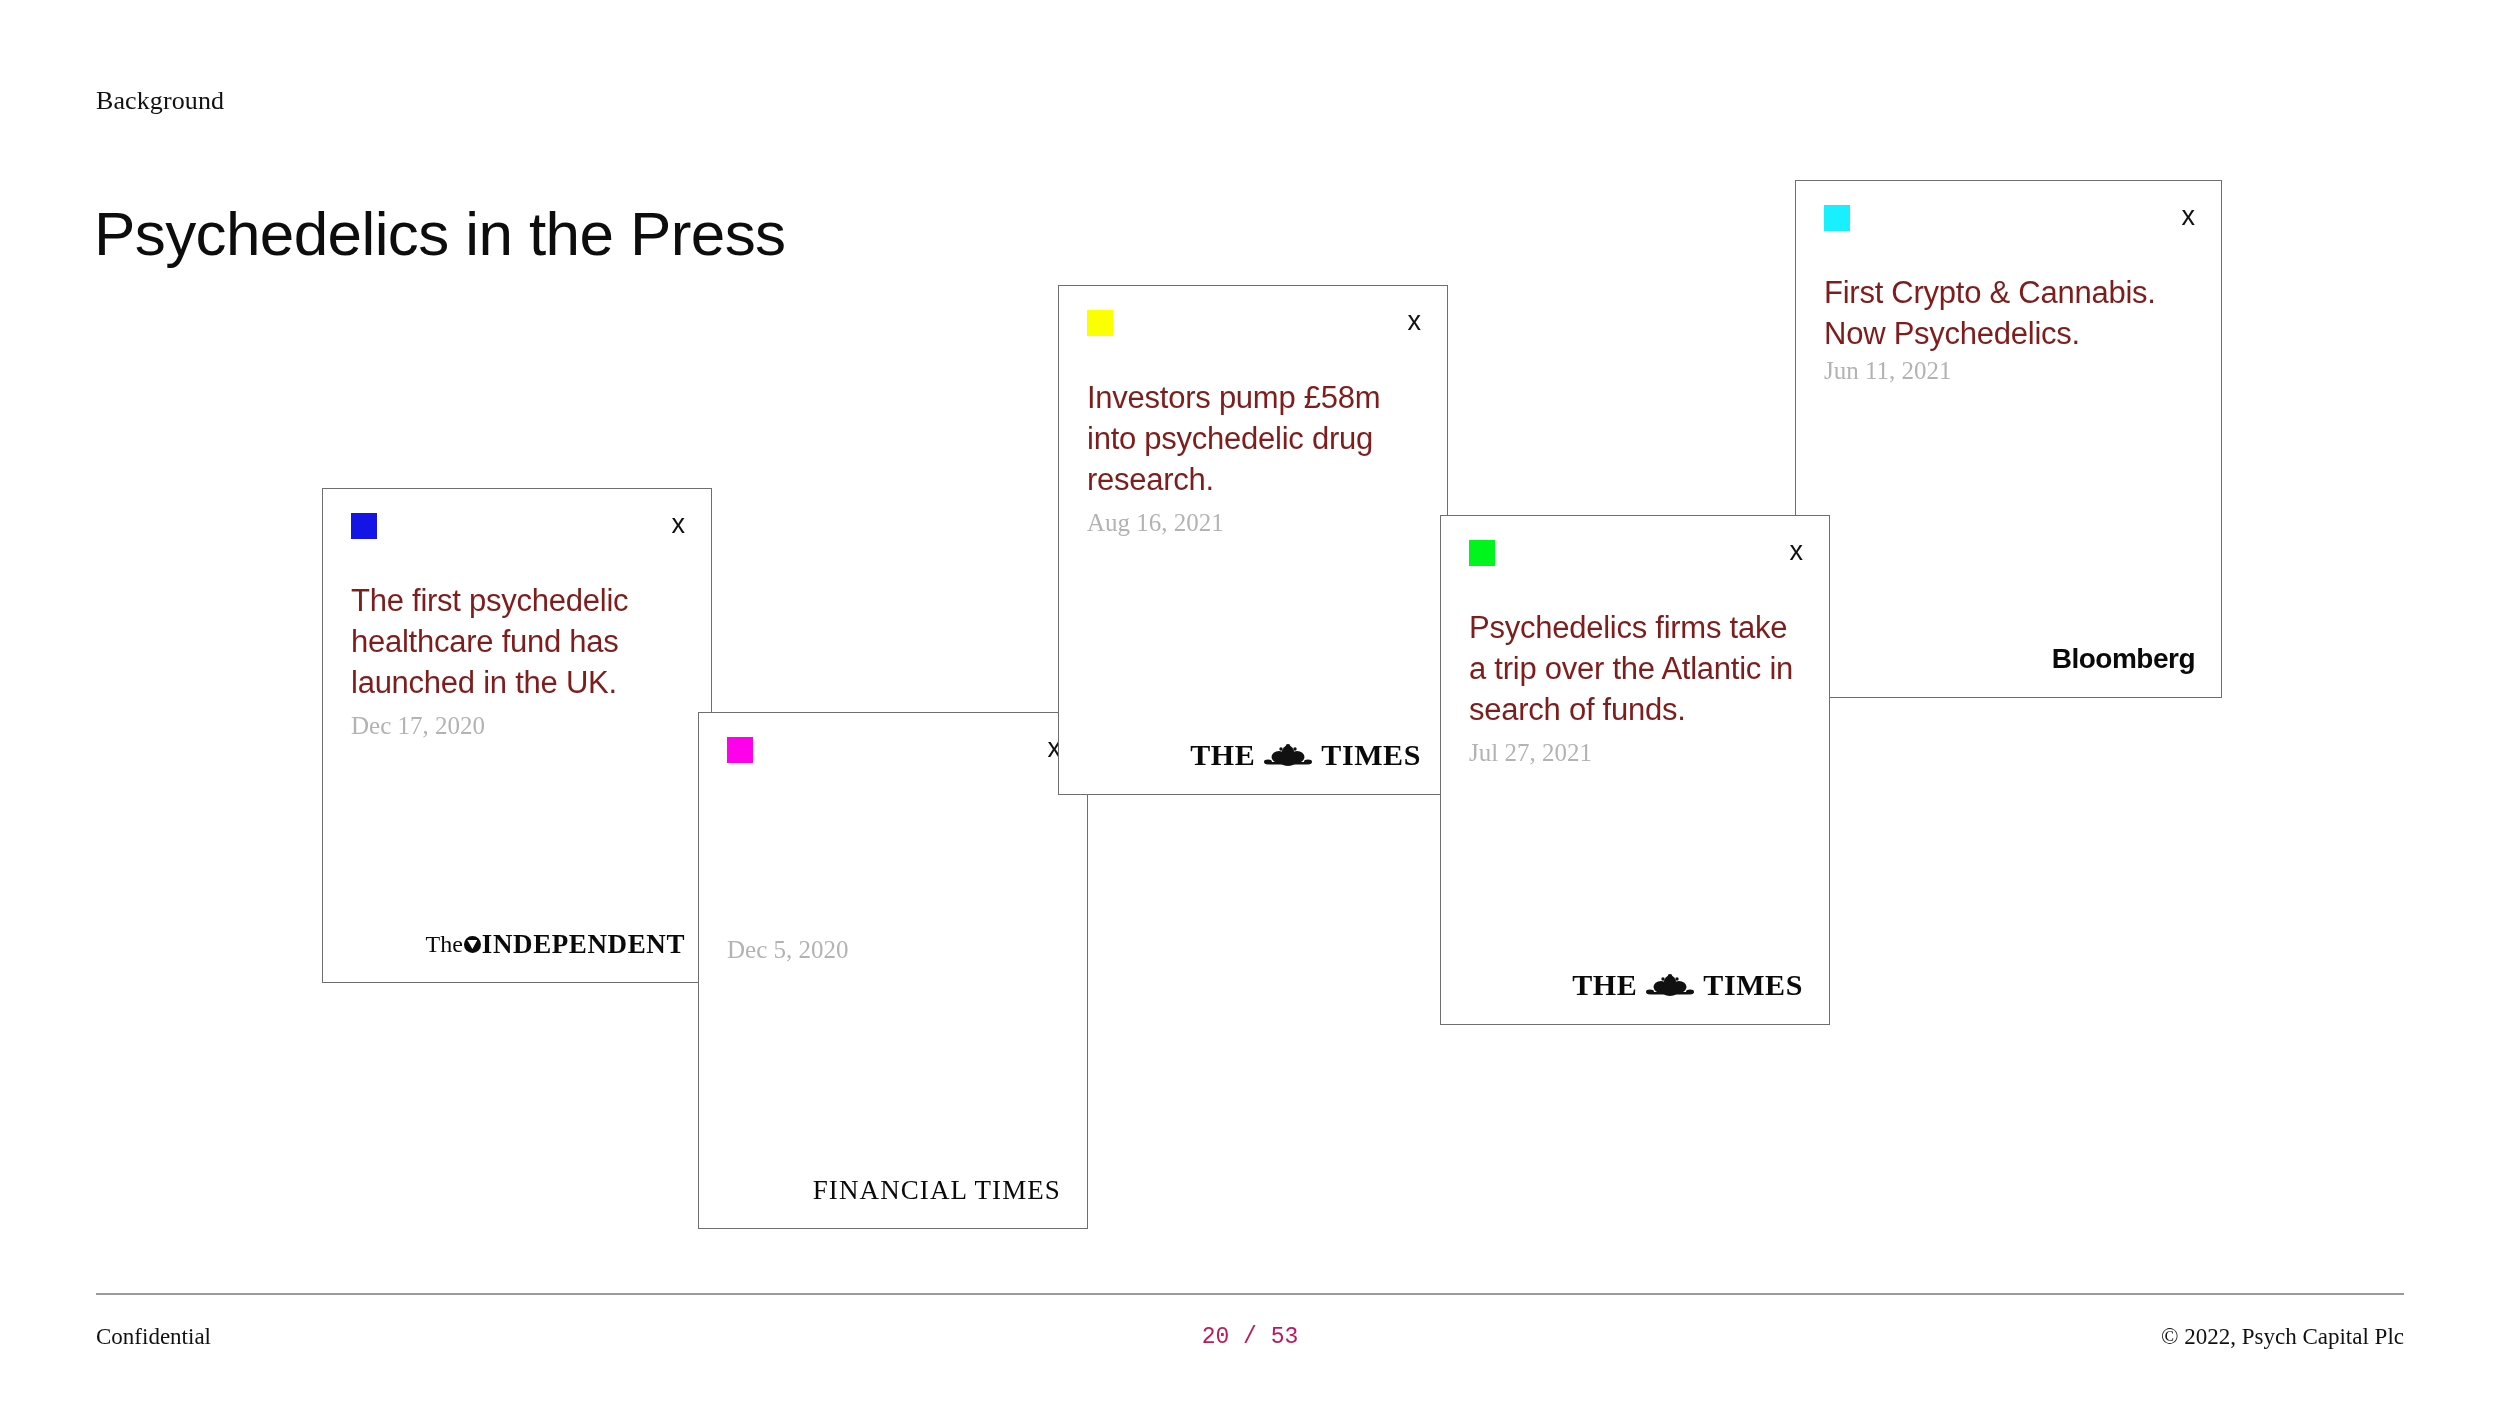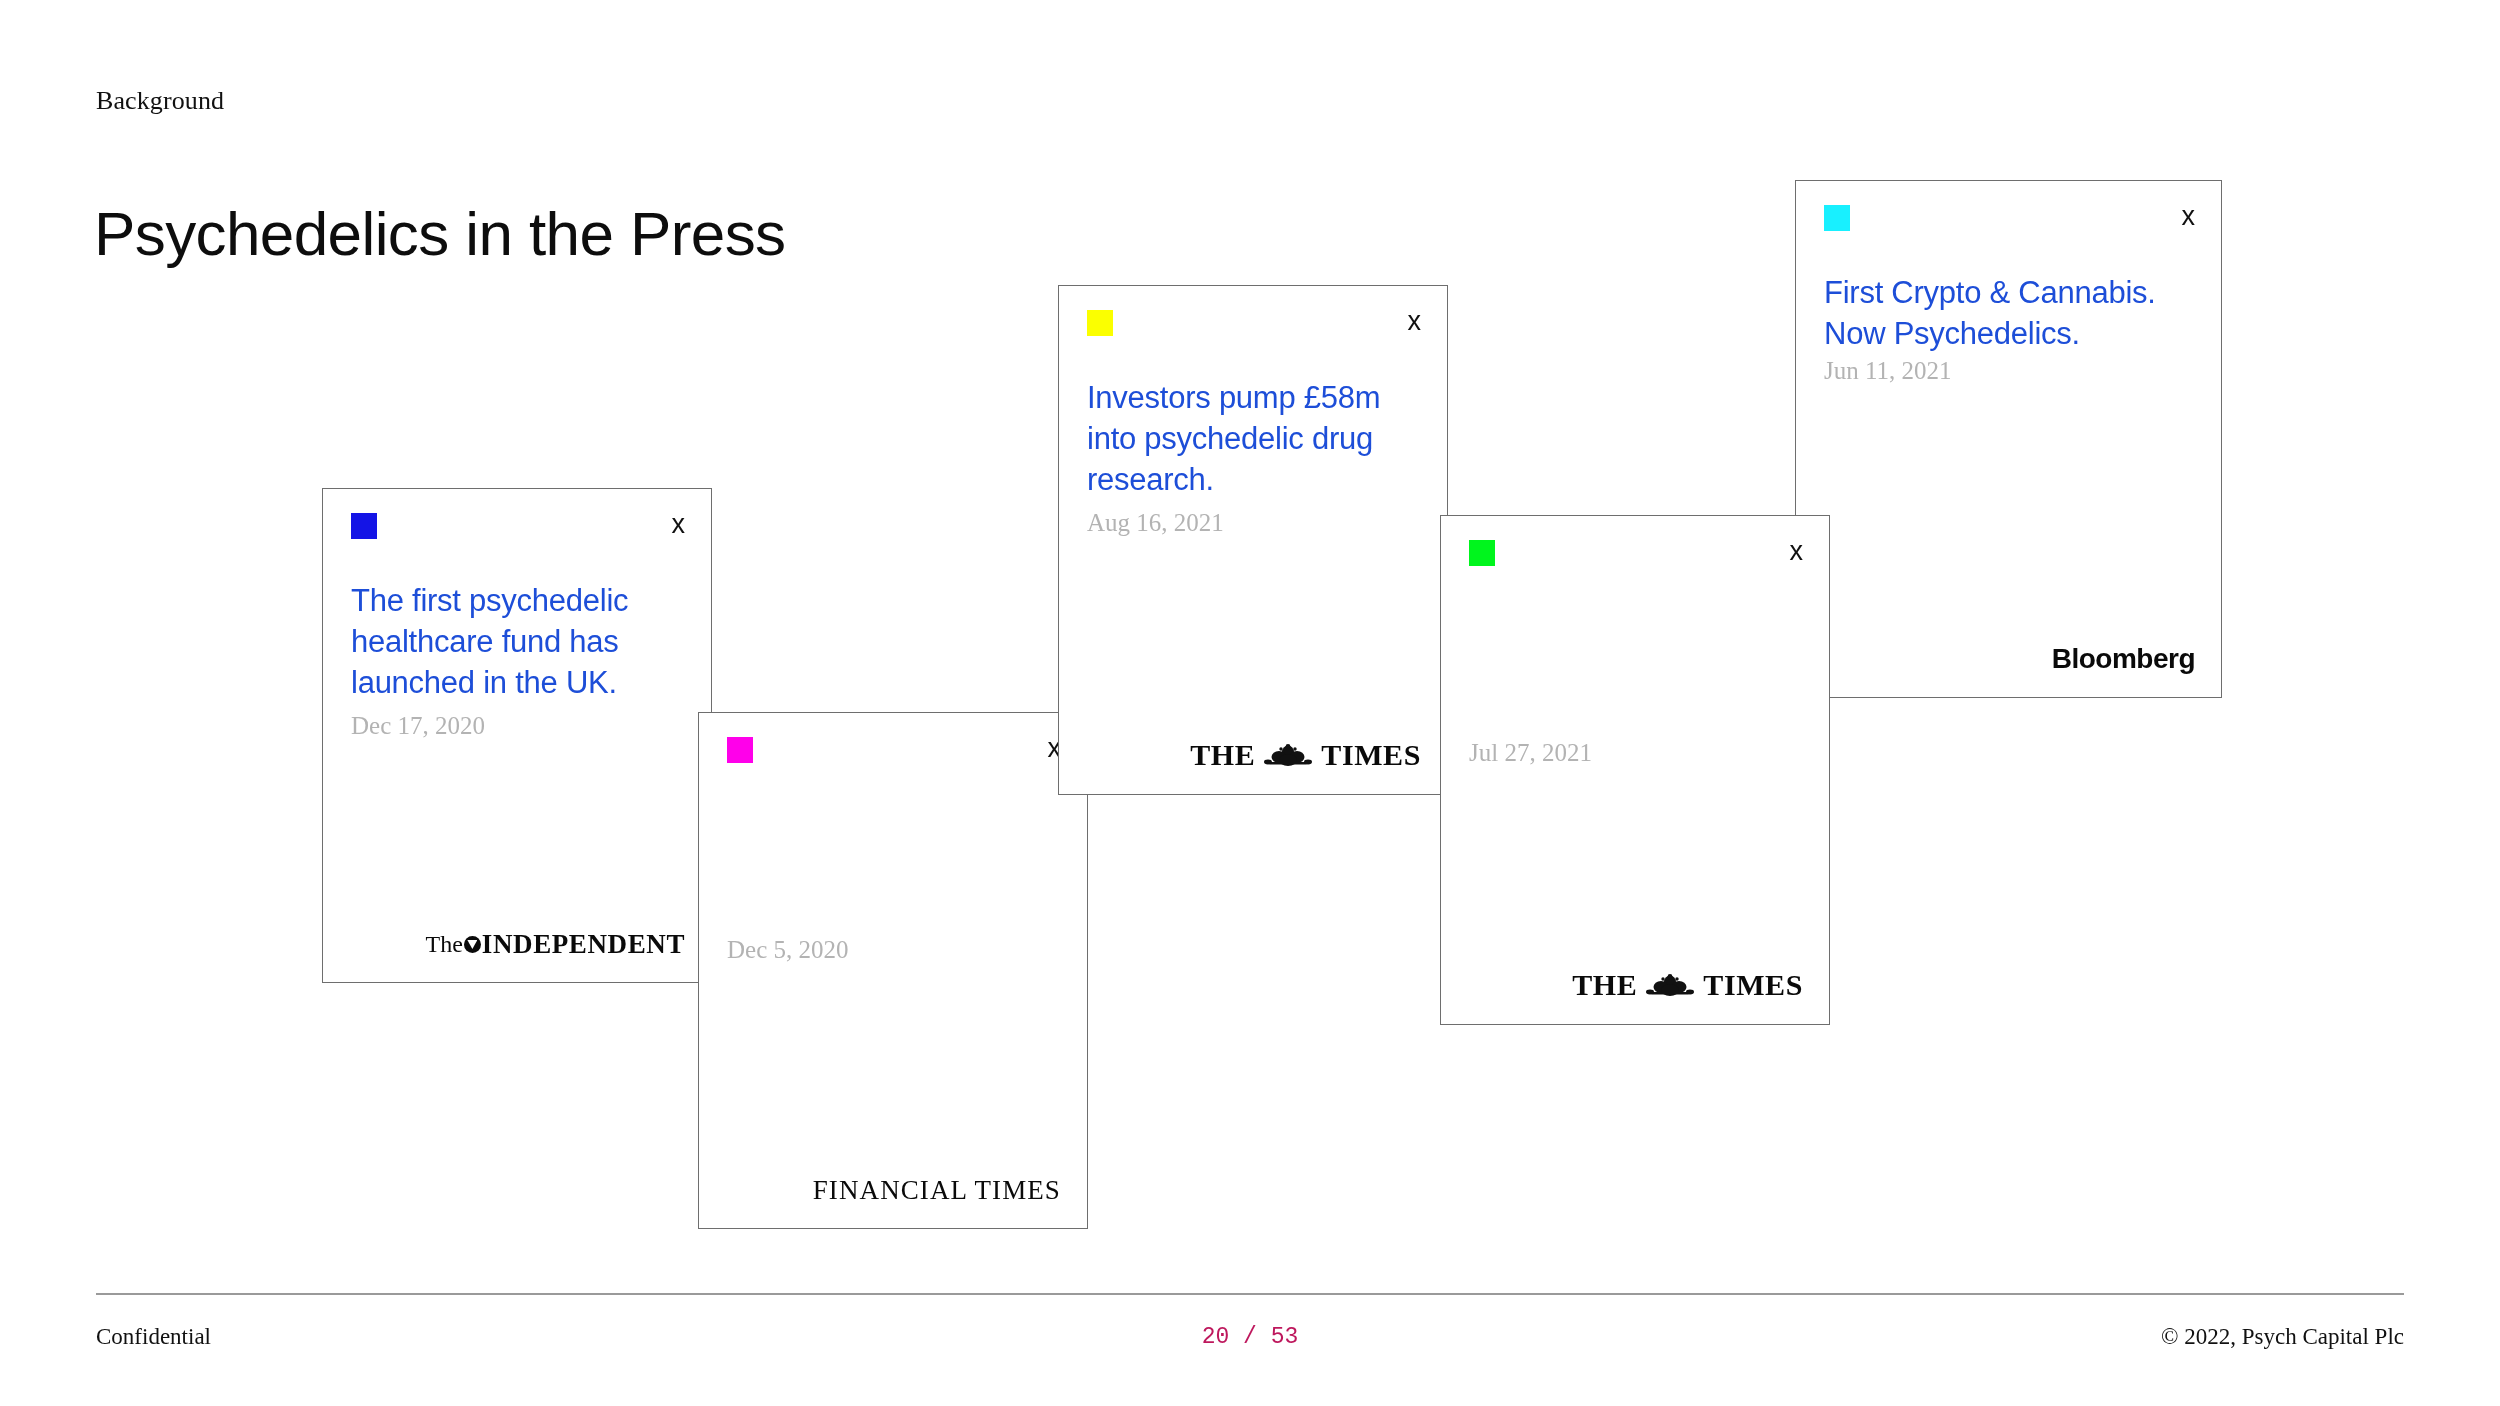--- a/index.html
+++ b/index.html
@@ -90,21 +90,21 @@
   }
   .card-headline {
     position: absolute;
     left: 28px;
     right: 24px;
     font-family: "Liberation Sans", sans-serif;
     font-weight: 400;
     font-size: 31px;
     line-height: 1.32;
     letter-spacing: -0.25px;
-    color: #1d4ed8;
+    color: #7f1d1d;
   }
   .card-date {
     position: absolute;
     left: 28px;
     font-family: "Liberation Serif", serif;
     font-size: 25px;
     line-height: 1.2;
     color: #b3b3b3;
     white-space: nowrap;
     text-align: center;
@@ -285,20 +285,21 @@
         </span>
         <span>TIMES</span>
       </div>
     </div>
 
     <div class="press-card" style="left:1440px; top:515px; width:390px; height:510px; z-index:4;">
       <div class="card-top">
         <span class="swatch" style="background:#00f51d;"></span>
         <span class="close-x">x</span>
       </div>
+      <div class="card-headline" style="top:92px;">Psychedelics firms take a trip over the Atlantic in search of funds.</div>
       <div class="card-date" style="top:222px;">Jul 27, 2021</div>
       <div class="card-logo logo-times">
         <span>THE</span>
         <span class="crest">
           <svg viewBox="0 0 58 26" width="58" height="26" aria-hidden="true">
             <g fill="#111111">
               <ellipse cx="29" cy="9" rx="6" ry="6.5"></ellipse>
               <ellipse cx="20" cy="14" rx="7.5" ry="6"></ellipse>
               <ellipse cx="38" cy="14" rx="7.5" ry="6"></ellipse>
               <ellipse cx="29" cy="17" rx="9" ry="6"></ellipse>

